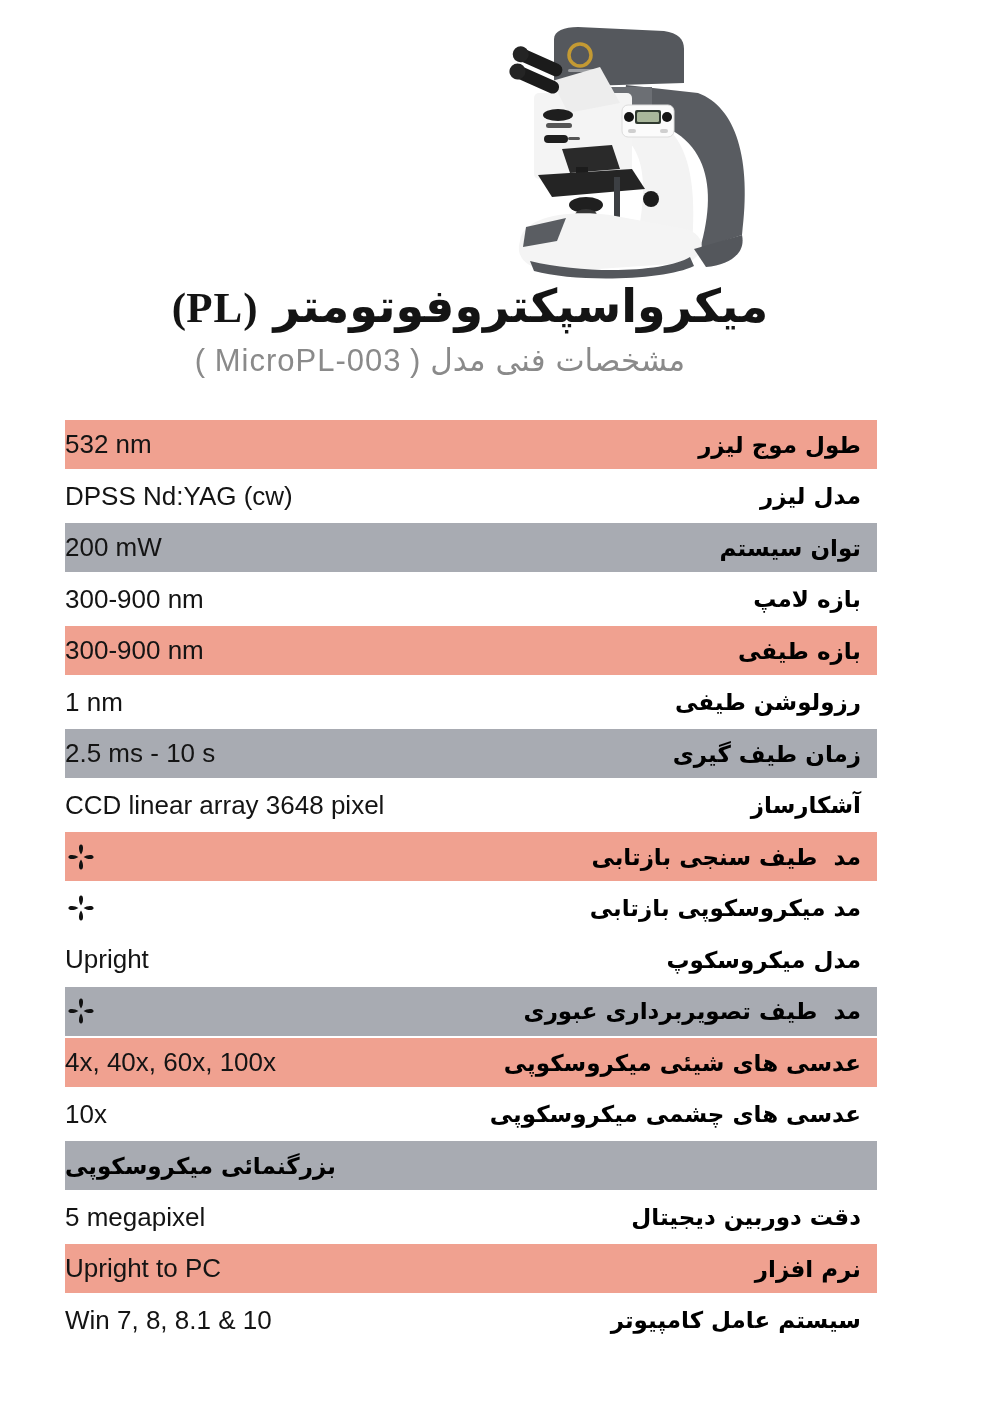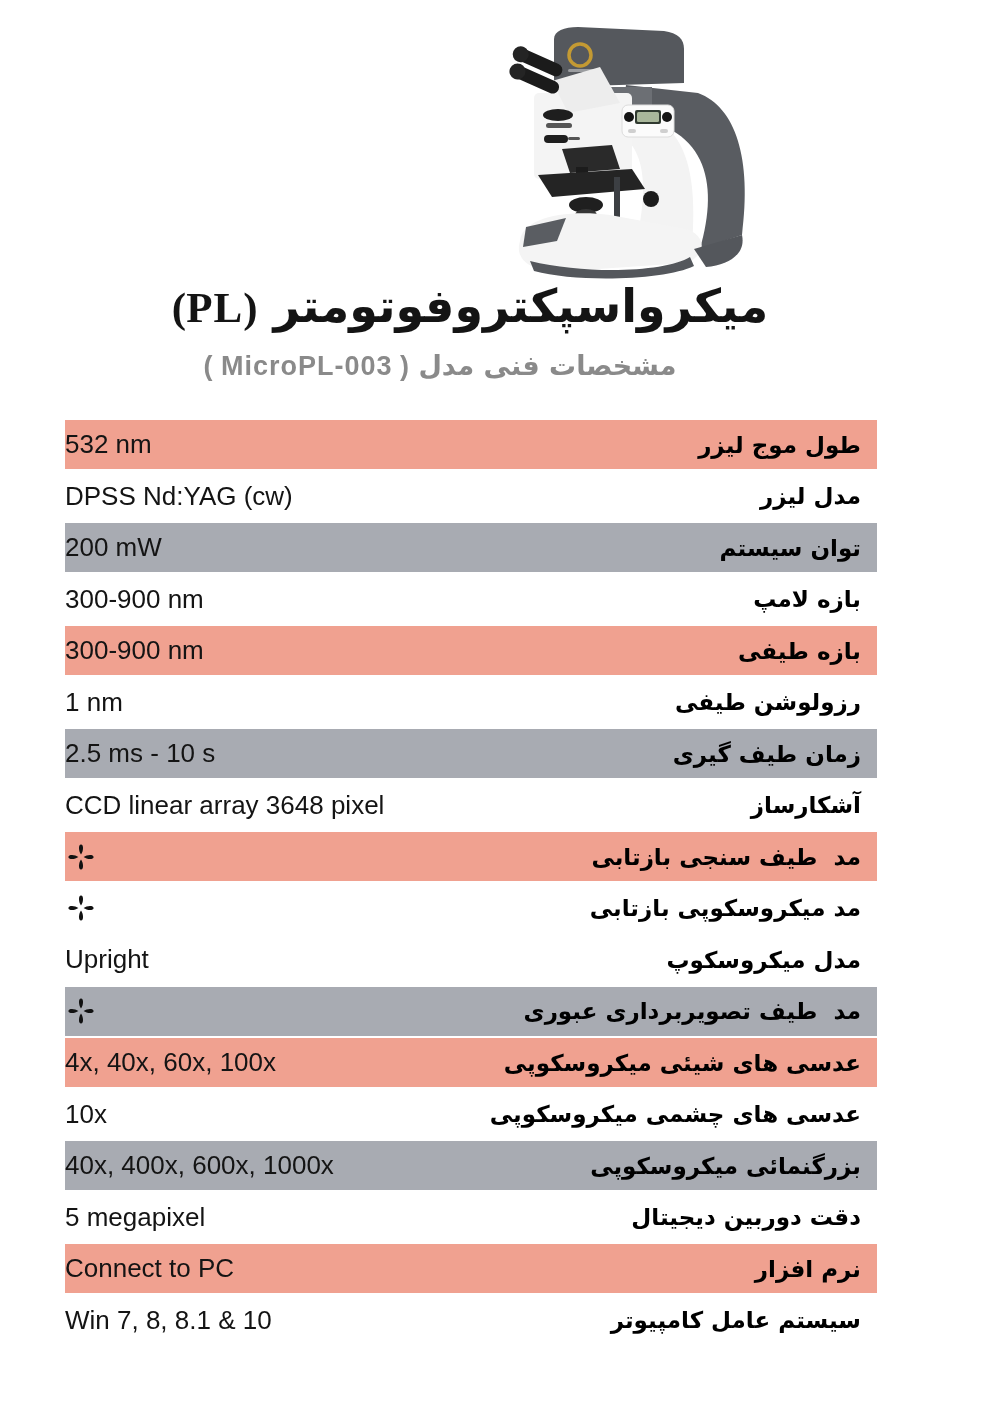--- a/index.html
+++ b/index.html
@@ -23,21 +23,21 @@
     font-family:"DejaVu Sans","Liberation Sans",sans-serif;
     color:#141414;white-space:nowrap;
   }
   .title-block .latin{
     font-family:"Liberation Serif","DejaVu Serif",serif;
     font-size:43px;font-weight:bold;letter-spacing:1px;
   }
   .subtitle-block{
     position:absolute;top:340px;left:120px;width:640px;
     text-align:center;direction:rtl;
-    font-size:27px;line-height:52px;font-weight:700;
+    font-size:31px;line-height:40px;font-weight:400;
     font-family:"DejaVu Sans","Liberation Sans",sans-serif;
     color:var(--subtitle-color,#8a8a8a);white-space:nowrap;
   }
   .subtitle-block .latin{
     font-family:"Liberation Sans","DejaVu Sans",sans-serif;
     letter-spacing:1px;
   }
   
   .spec-table{
     position:absolute;top:420px;left:65px;width:812px;
@@ -213,28 +213,27 @@
   </div>
     <div class="row bg-salmon">
     <div class="cell value">4x, 40x, 60x, 100x</div>
     <div class="cell label">عدسی های شیئی میکروسکوپی</div>
   </div>
     <div class="row bg-white">
     <div class="cell value">10x</div>
     <div class="cell label">عدسی های چشمی میکروسکوپی</div>
   </div>
     <div class="row bg-gray">
-    <div class="cell value">40x, 400x, 600x, 1000x</div>
     <div class="cell label">بزرگنمائی میکروسکوپی</div>
   </div>
     <div class="row bg-white">
     <div class="cell value">5 megapixel</div>
     <div class="cell label">دقت دوربین دیجیتال</div>
   </div>
     <div class="row bg-salmon">
-    <div class="cell value">Connect to PC</div>
+    <div class="cell value">Upright to PC</div>
     <div class="cell label">نرم افزار</div>
   </div>
     <div class="row bg-white">
     <div class="cell value">Win 7, 8, 8.1 &amp; 10</div>
     <div class="cell label">سیستم عامل کامپیوتر</div>
   </div>
   </div>
 
 </body></html>

